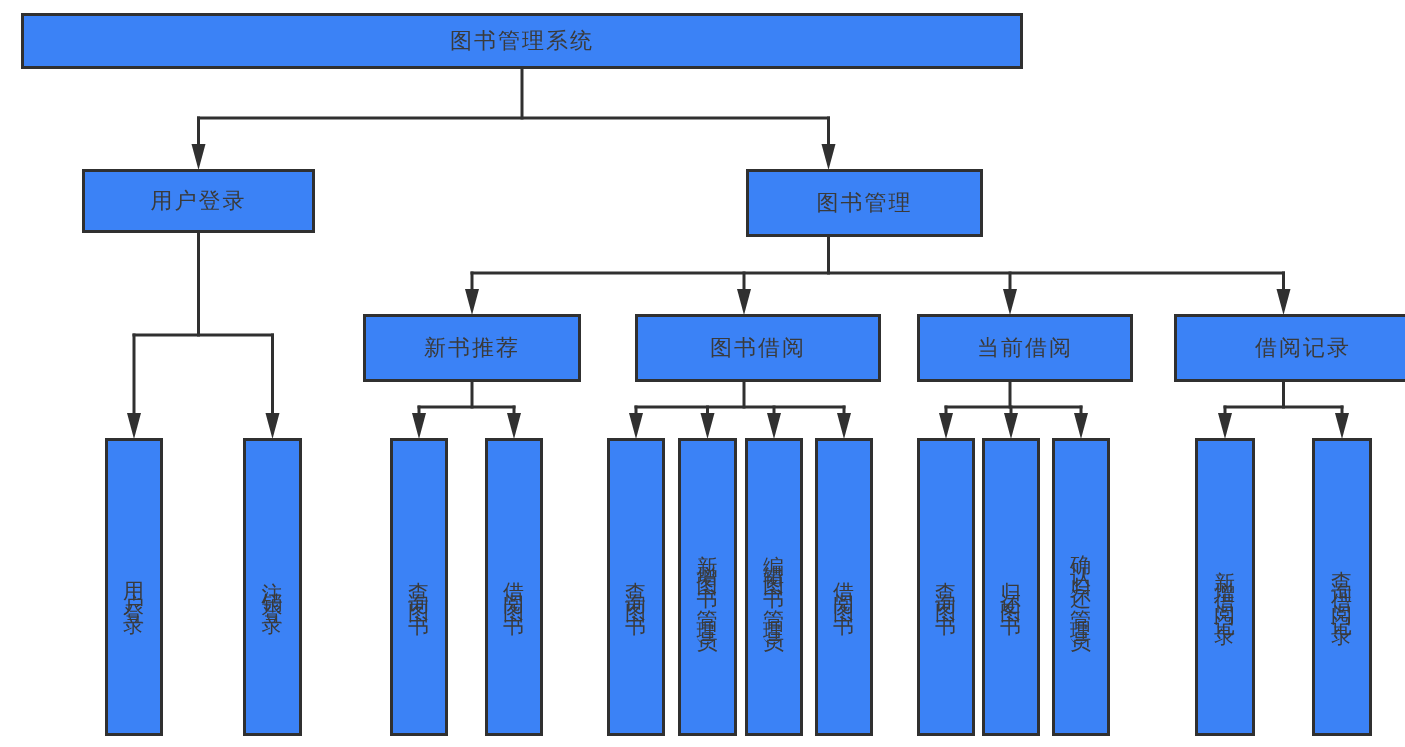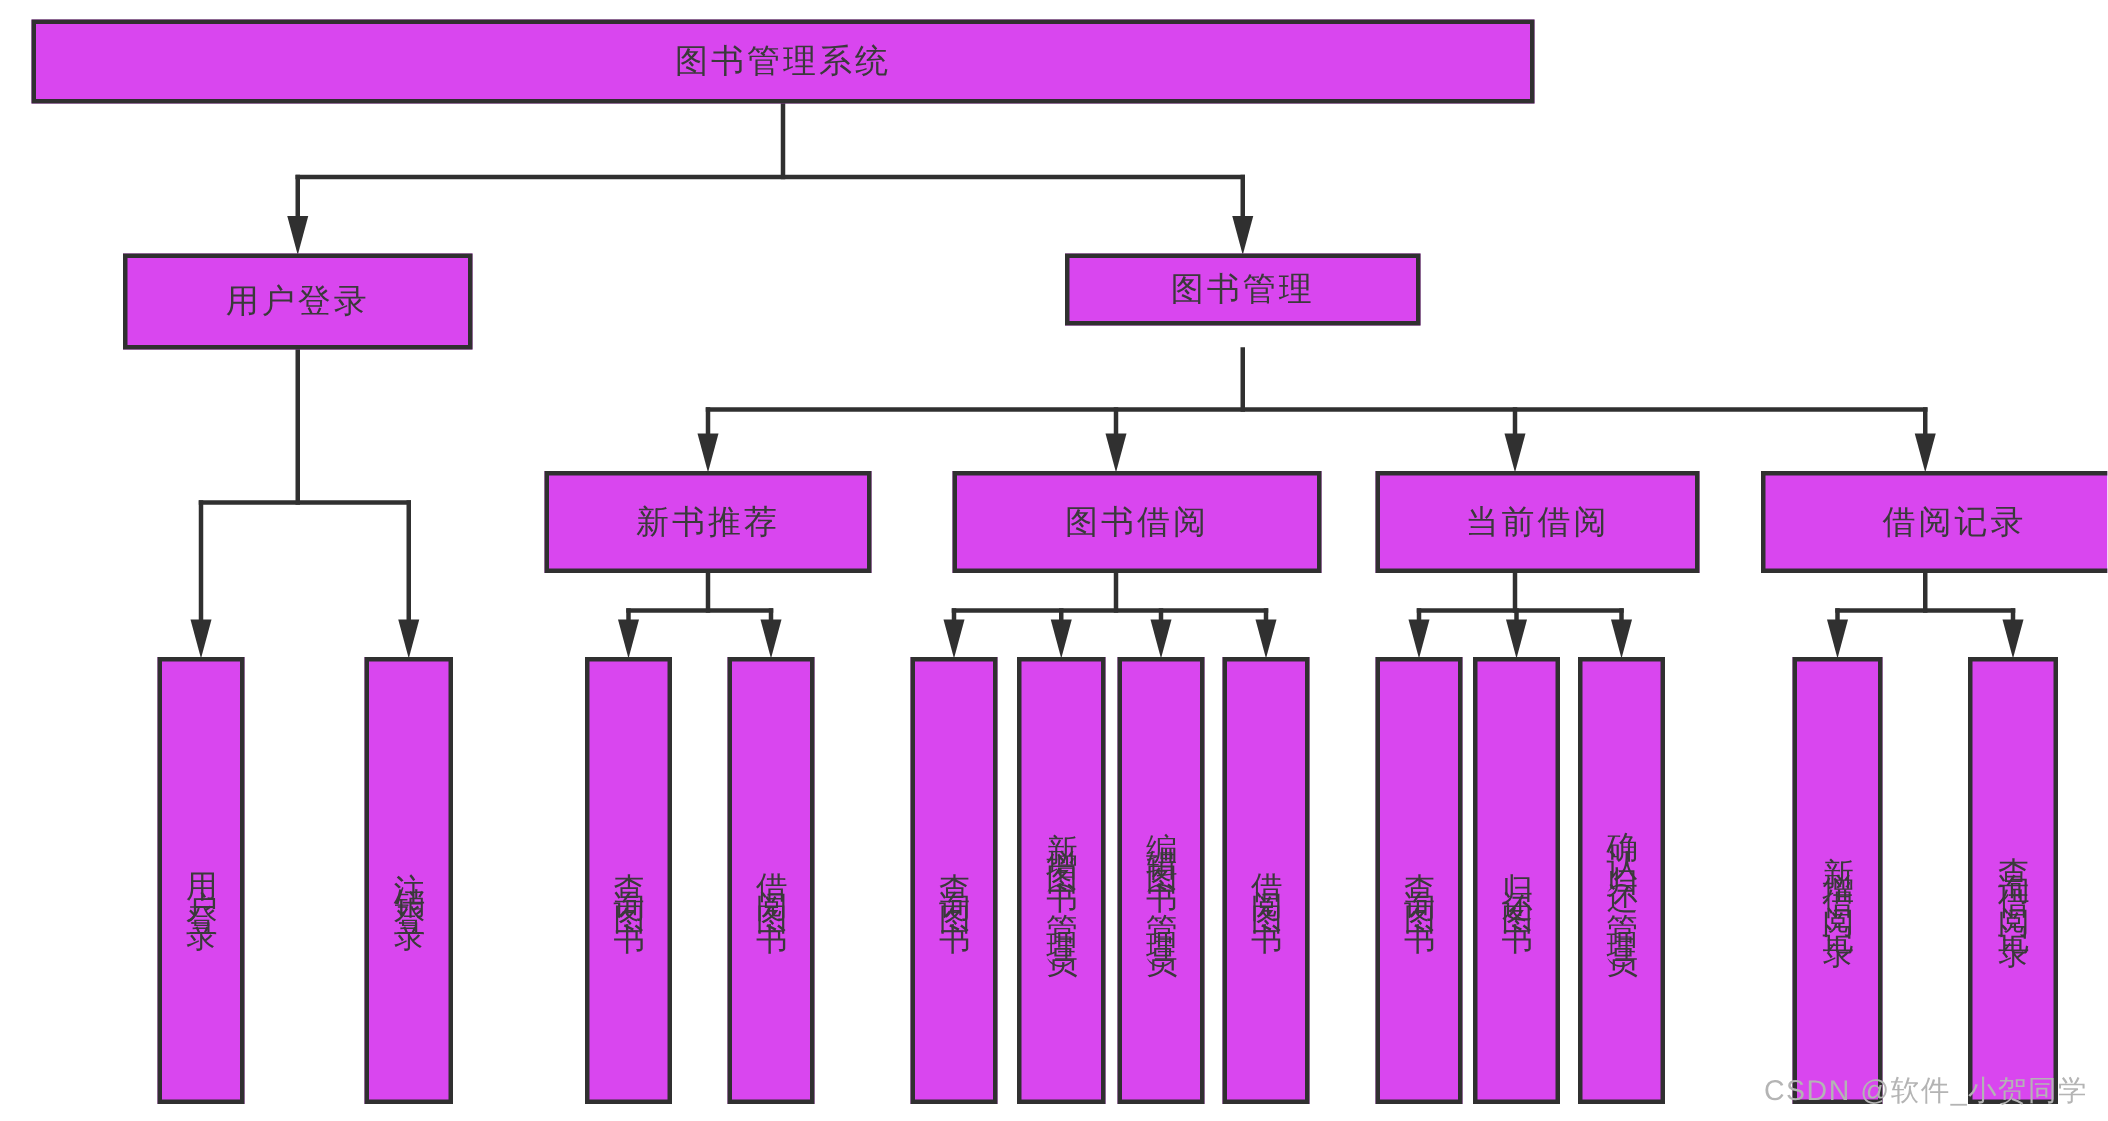--- a/index.html
+++ b/index.html
@@ -18,21 +18,21 @@
   #edges {
     position: absolute;
     left: 0;
     top: 0;
     z-index: 1;
   }
   #nodes .node {
     position: absolute;
     box-sizing: border-box;
     border: 3px solid var(--line, #303030);
-    background: #d946ef;
+    background: #3b82f6;
     display: flex;
     align-items: center;
     justify-content: center;
     z-index: 2;
     color: var(--text, #3a3a3a);
   }
   .node .node-label {
     font-size: 22px;
     letter-spacing: 2px;
     white-space: nowrap;
@@ -116,21 +116,21 @@
       <line x1="1342" y1="407" x2="1342" y2="414" stroke="#303030" stroke-width="3" stroke-linecap="square"></line>
       <polygon points="1335,413 1349,413 1342,439" fill="#303030"></polygon>
     </svg>
   <div id="nodes">
       <div class="node" style="left: 21px; top: 13px; width: 1002px; height: 56px;">
         <span class="node-label">图书管理系统</span>
       </div>
       <div class="node" style="left: 82px; top: 169px; width: 233px; height: 64px;">
         <span class="node-label">用户登录</span>
       </div>
-      <div class="node" style="left: 710px; top: 169px; width: 237px; height: 48px;">
+      <div class="node" style="left: 746px; top: 169px; width: 237px; height: 68px;">
         <span class="node-label">图书管理</span>
       </div>
       <div class="node" style="left: 363px; top: 314px; width: 218px; height: 68px;">
         <span class="node-label">新书推荐</span>
       </div>
       <div class="node" style="left: 635px; top: 314px; width: 246px; height: 68px;">
         <span class="node-label">图书借阅</span>
       </div>
       <div class="node" style="left: 902px; top: 314px; width: 216px; height: 68px; margin-left: 15px;">
         <span class="node-label">当前借阅</span>
@@ -171,14 +171,13 @@
       <div class="node vertical" style="left: 1052px; top: 438px; width: 58px; height: 298px;">
         <span class="node-label">确认归还（管理员）</span>
       </div>
       <div class="node vertical" style="left: 1195px; top: 438px; width: 60px; height: 298px;">
         <span class="node-label">新增借阅记录</span>
       </div>
       <div class="node vertical" style="left: 1312px; top: 438px; width: 60px; height: 298px;">
         <span class="node-label">查询借阅记录</span>
       </div>
     </div>
-  <div class="watermark">CSDN @软件_小贺同学</div>
 </div>
 
 </body></html>

